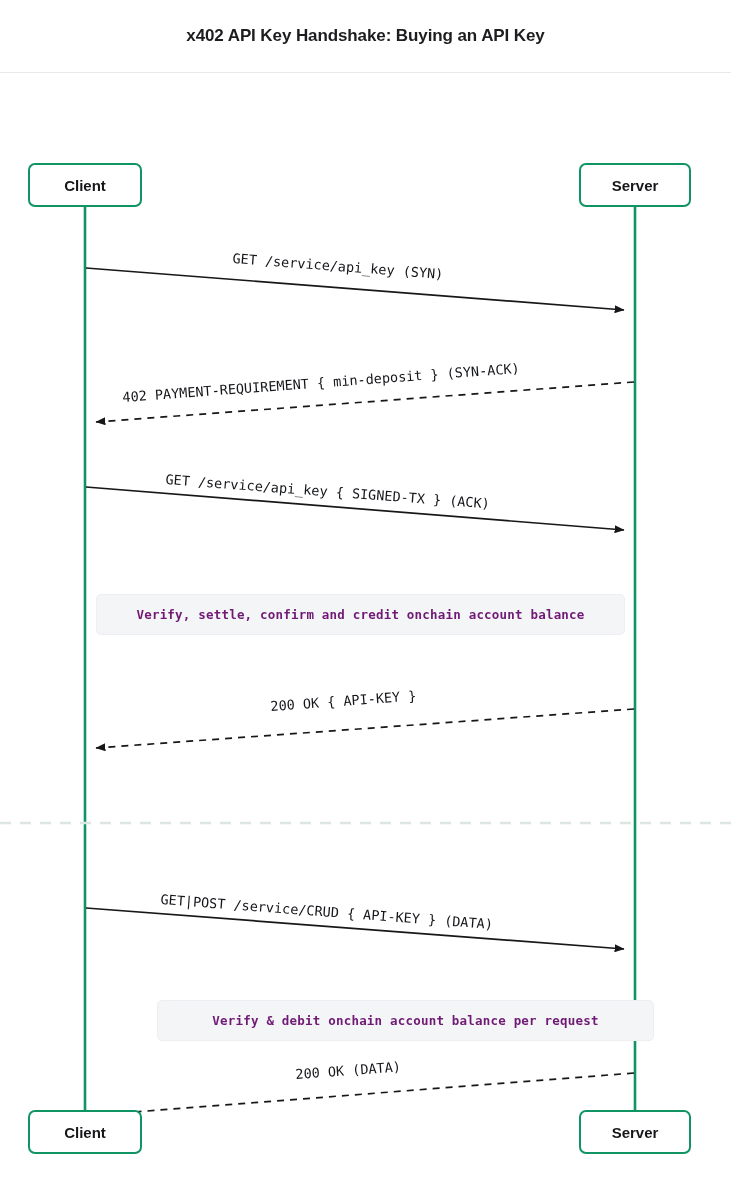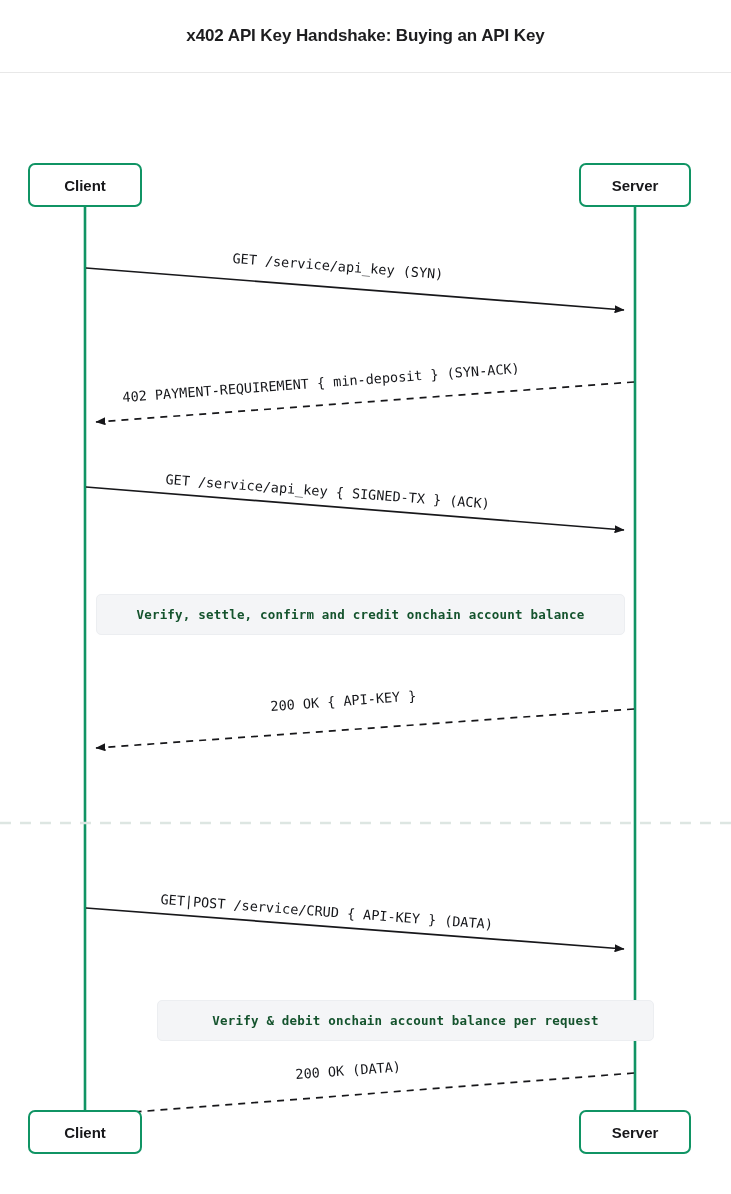--- a/index.html
+++ b/index.html
@@ -93,21 +93,21 @@
     background: #f4f5f7;
     border: 1px solid #eceef1;
     border-radius: 5px;
     height: 41px;
     z-index: 5;
   }
   .note-label {
     font-family: "DejaVu Sans Mono", monospace;
     font-size: 12.5px;
     font-weight: bold;
-    color: #14532d;
+    color: #701a75;
     letter-spacing: 0.2px;
     white-space: nowrap;
   }
   .note-1 { left: 96px;  top: 521px; width: 529px; }
   .note-2 { left: 112px; top: 927px; width: 497px; margin-left: 45px; }
 
   
   .msg-label {
     position: absolute;
     font-family: "DejaVu Sans Mono", monospace;

